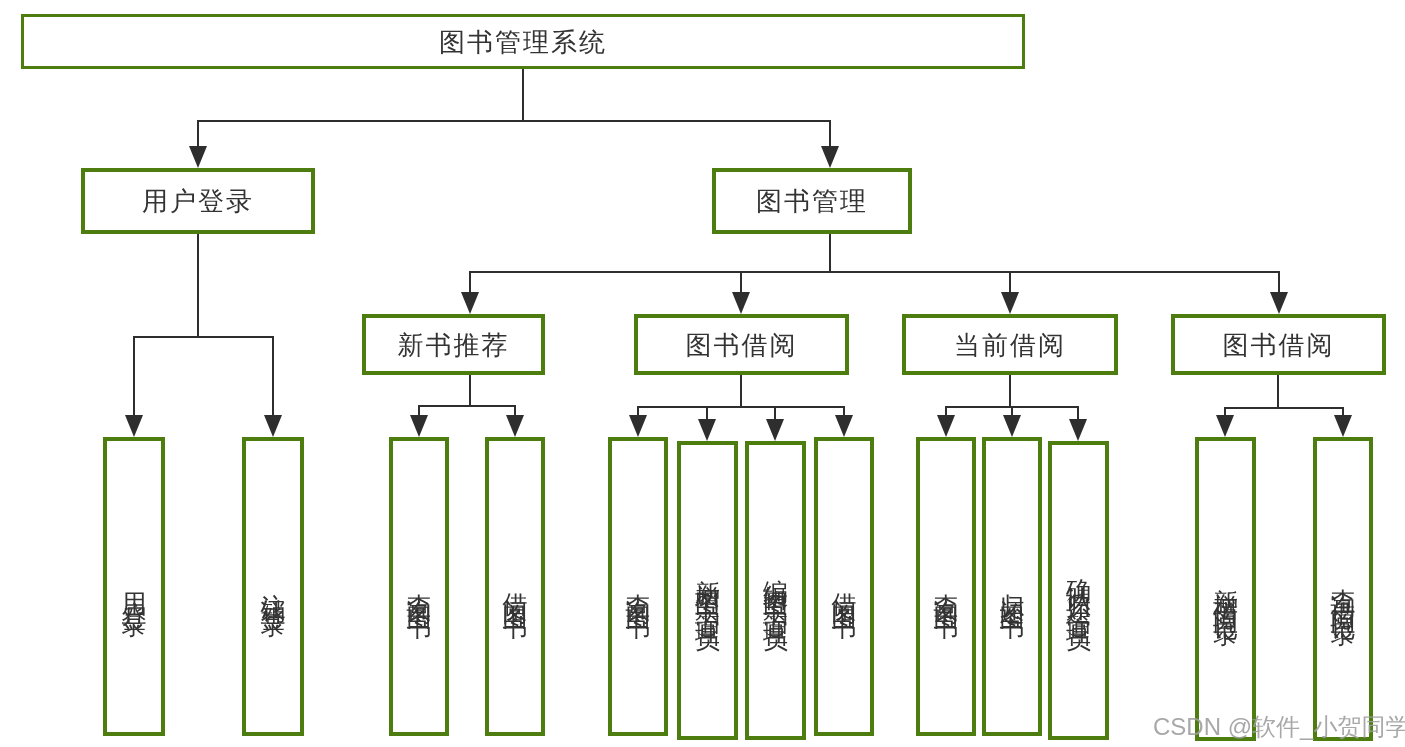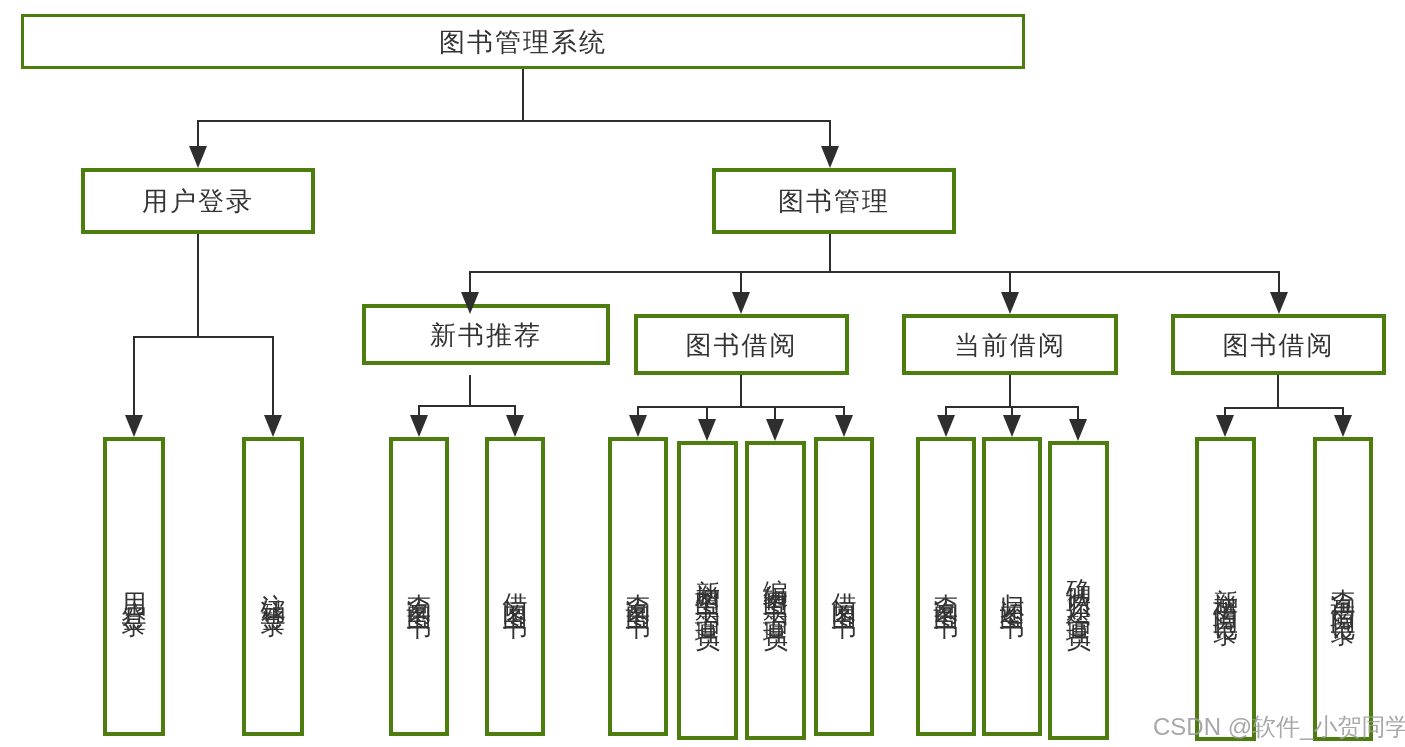--- a/index.html
+++ b/index.html
@@ -54,25 +54,25 @@
 
 <div class="canvas">
 
   <div class="node hnode root" style="left:21px;top:14px;width:1004px;height:55px">
     <span>图书管理系统</span>
   </div>
 
   <div class="node hnode" style="left:81px;top:168px;width:234px;height:66px">
     <span>用户登录</span>
   </div>
-  <div class="node hnode" style="left:712px;top:168px;width:244px;height:66px">
+  <div class="node hnode" style="left:712px;top:168px;width:200px;height:66px">
     <span>图书管理</span>
   </div>
 
-  <div class="node hnode" style="left:362px;top:304px;width:248px;height:61px">
+  <div class="node hnode" style="left:362px;top:314px;width:183px;height:61px">
     <span>新书推荐</span>
   </div>
   <div class="node hnode" style="left:634px;top:314px;width:215px;height:61px">
     <span>图书借阅</span>
   </div>
   <div class="node hnode" style="left:902px;top:314px;width:216px;height:61px">
     <span>当前借阅</span>
   </div>
   <div class="node hnode" style="left:1171px;top:314px;width:215px;height:61px">
     <span>图书借阅</span>

